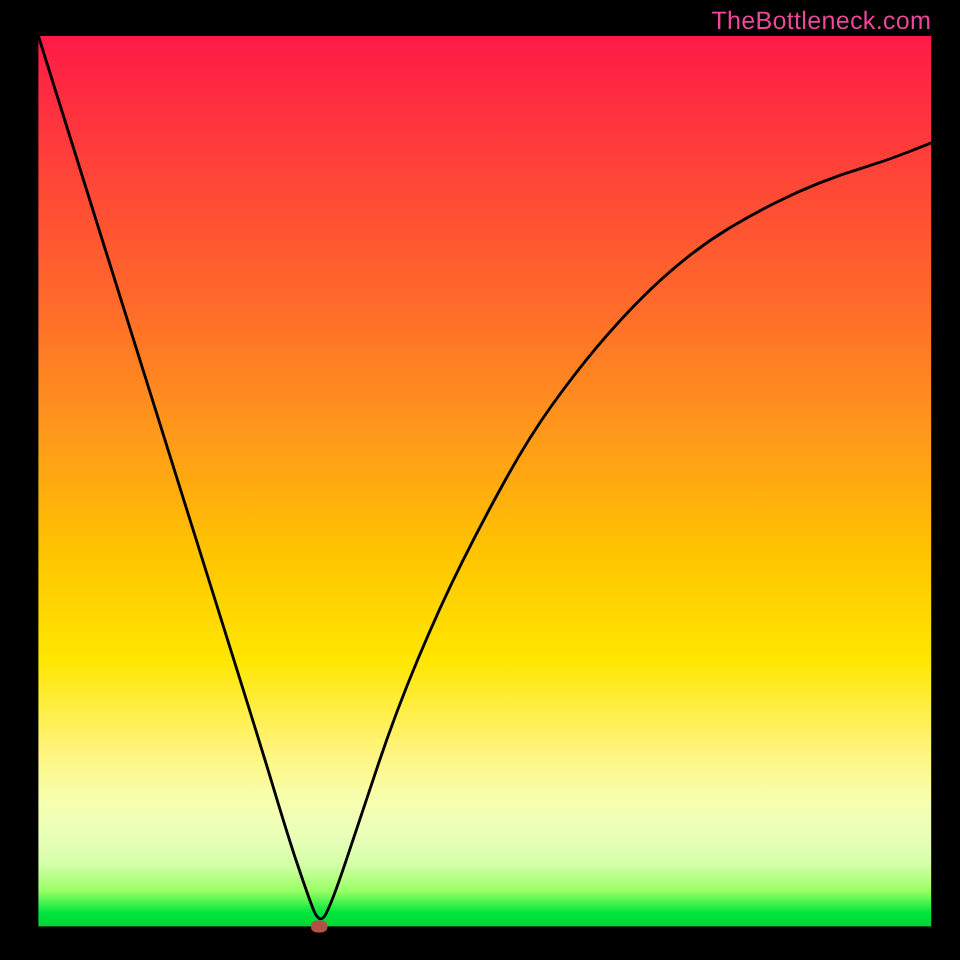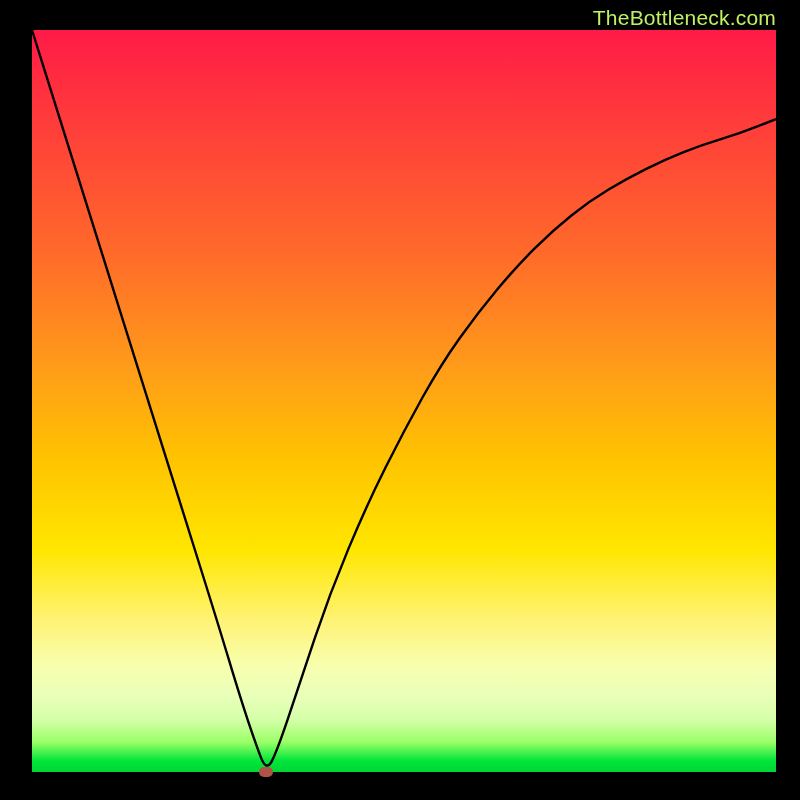--- a/index.html
+++ b/index.html
@@ -38,21 +38,21 @@
       #d4ffa8 93%,
       #99ff66 96%,
       #00e53b 98.5%,
       #00d634 100%
     );
   }
   .watermark {
     position: absolute;
     top: 6px;
     right: 24px;
-    color: #bef264;
+    color: #ec4899;
     font-size: 21px;
     font-weight: 500;
     letter-spacing: 0.2px;
     user-select: none;
   }
   svg.curve {
     position: absolute;
     left: 0;
     top: 0;
     width: 744px;

